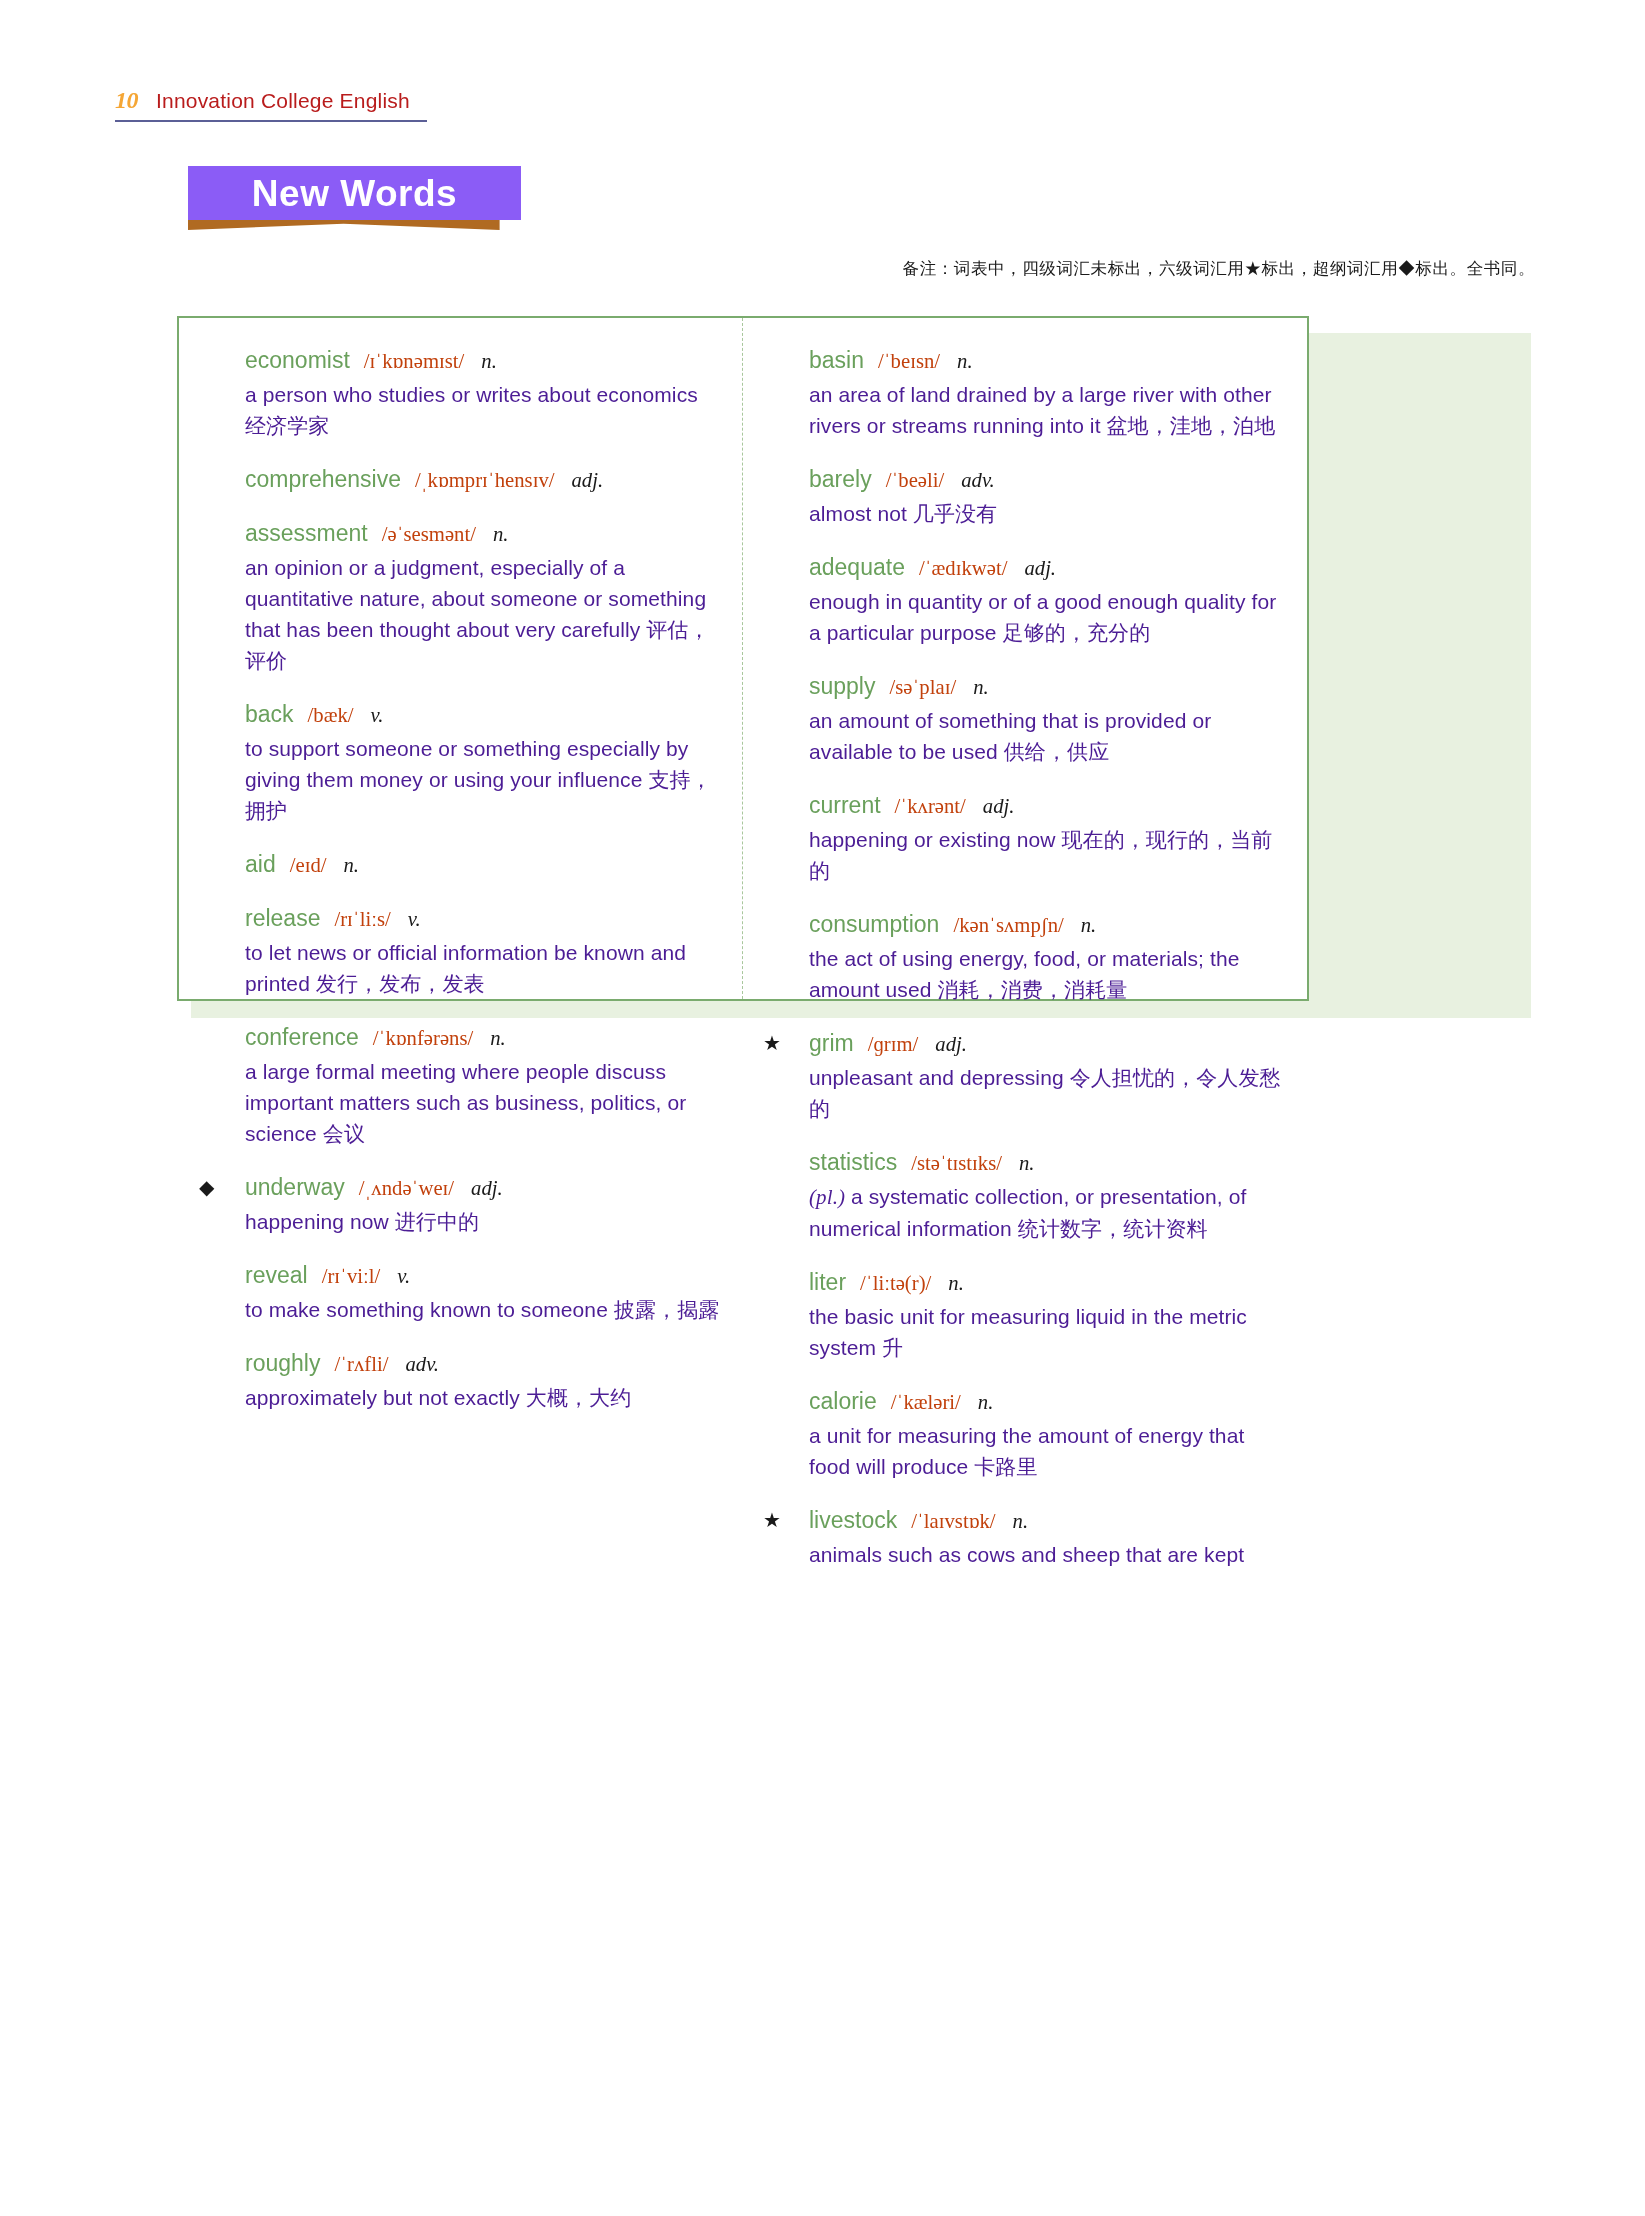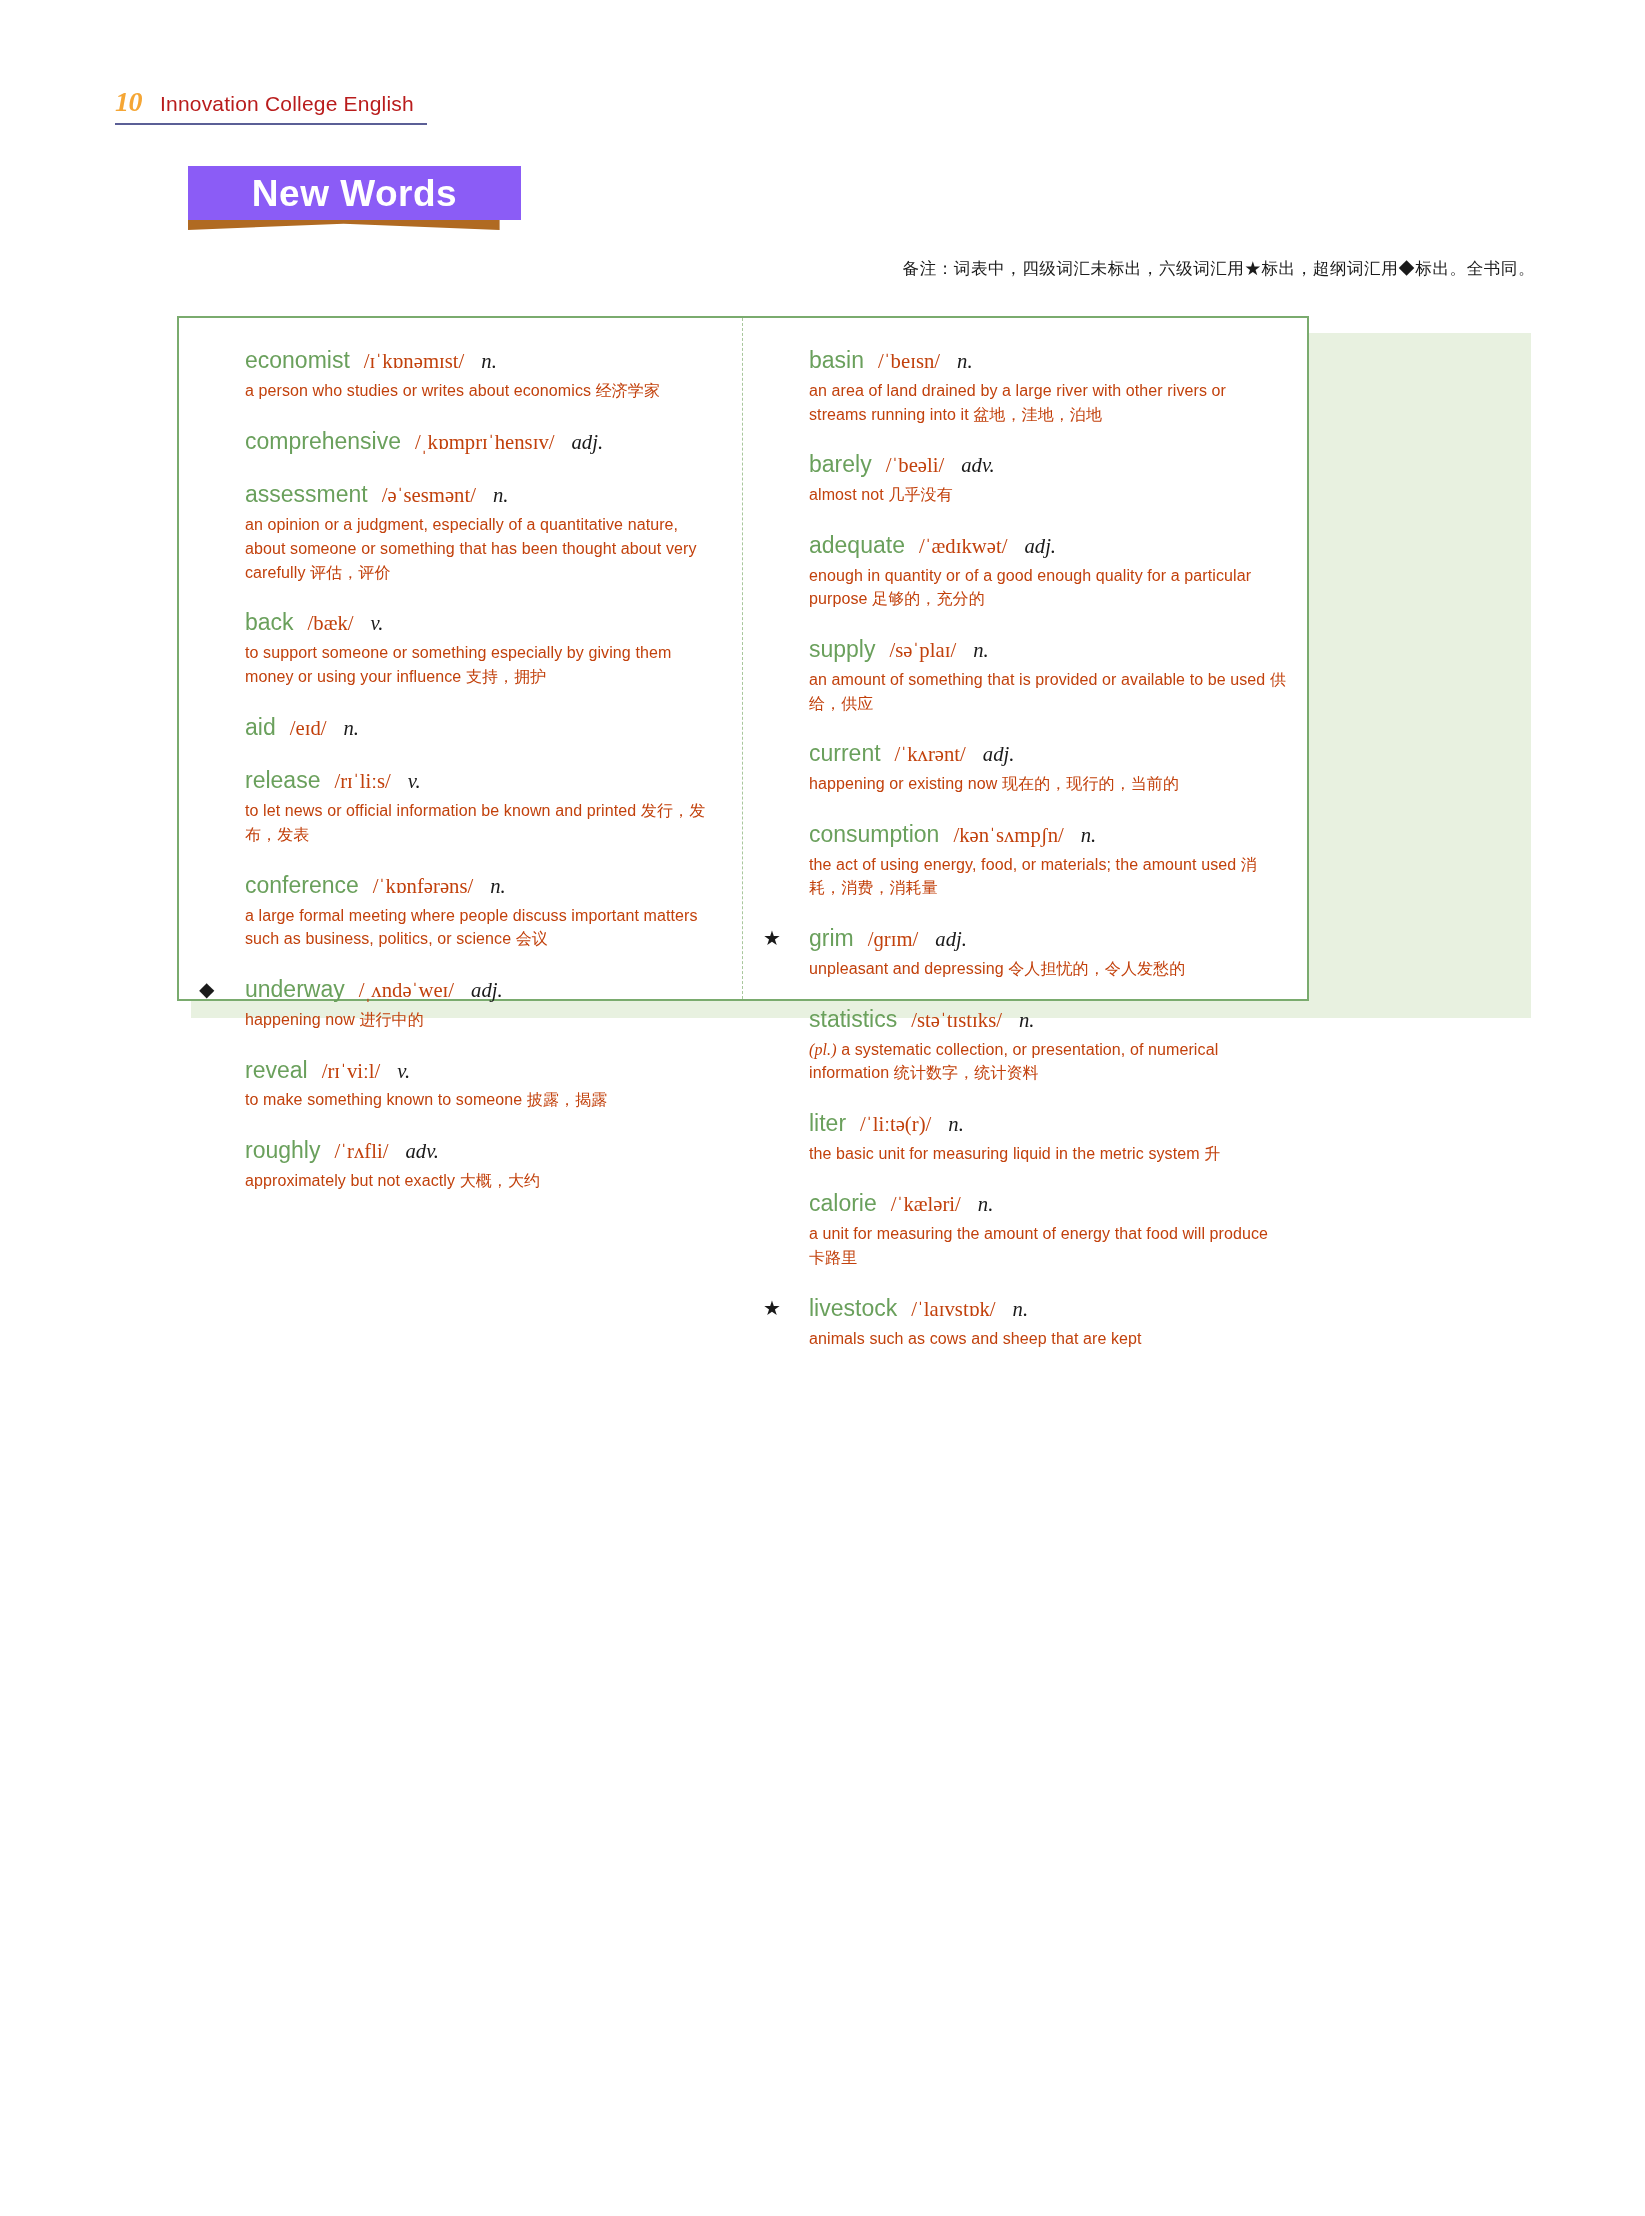--- a/index.html
+++ b/index.html
@@ -24,21 +24,21 @@
     display: flex;
     align-items: baseline;
     border-bottom: 2px solid #5b5f96;
     padding-bottom: 7px;
   }
   .runhead .pagenum {
     color: #f5a635;
     font-family: "Liberation Serif", serif;
     font-style: italic;
     font-weight: bold;
-    font-size: 28px;
+    font-size: 24px;
     line-height: 1;
     letter-spacing: -0.5px;
   }
   .runhead .bookname {
     color: #b91c1c;
     font-size: 21px;
     margin-left: 18px;
     letter-spacing: 0.2px;
   }
 
@@ -160,22 +160,22 @@
   .pos {
     font-family: "Liberation Serif", serif;
     font-style: italic;
     font-size: 20.7px;
     color: #1a1a1a;
     margin-left: 17px;
     white-space: nowrap;
     line-height: 1.3;
   }
   .def {
-    font-size: 16px;
-    color: #c2410c;
+    font-size: 21px;
+    color: #4c1d95;
     line-height: 1.48;
     letter-spacing: 0.1px;
   }
   .def .plmark {
     font-family: "Liberation Serif", serif;
     font-style: italic;
   }
 </style>
 </head>
 <body>

